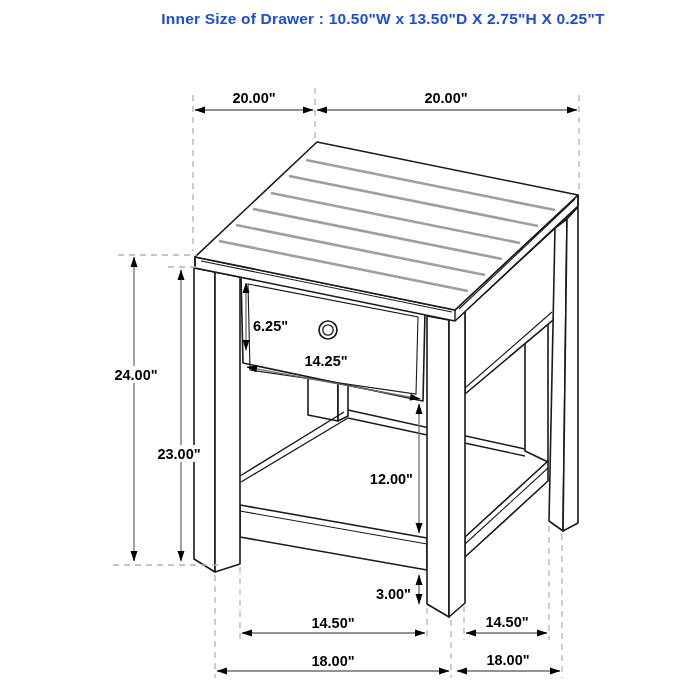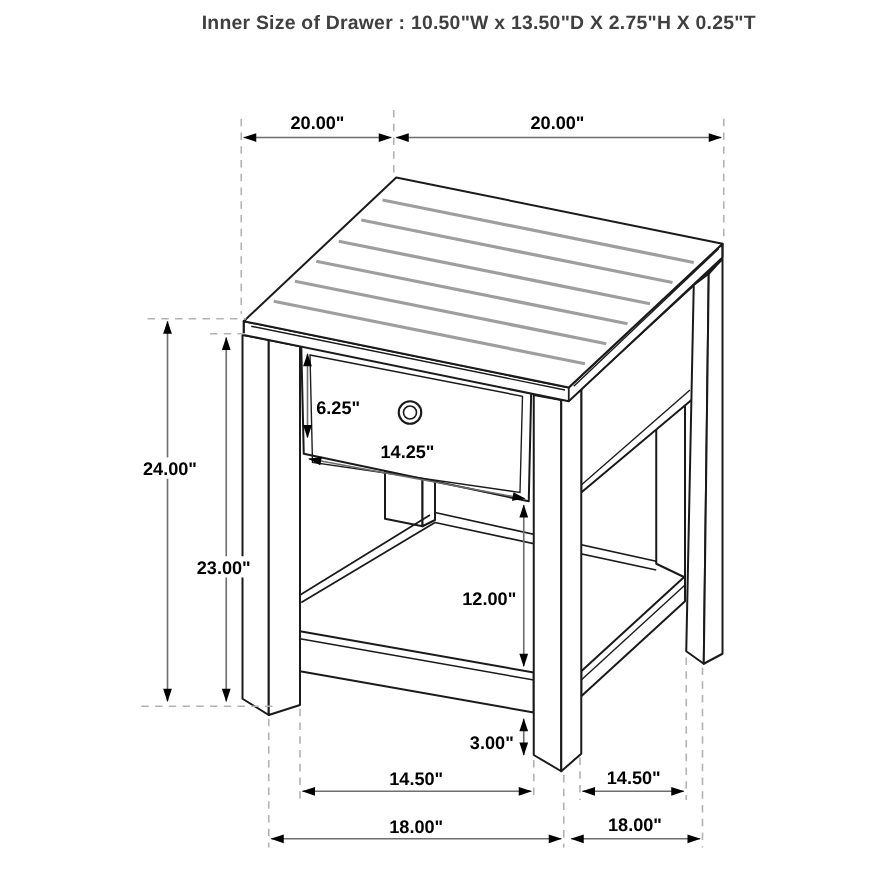--- a/index.html
+++ b/index.html
@@ -1,20 +1,20 @@
 <!DOCTYPE html>
 <html><head>
 <meta charset="utf-8">
 <style>
   html,body{margin:0;padding:0;background:#fff;}
   .page{position:relative;width:700px;height:700px;background:#fff;overflow:hidden;
         font-family:"Liberation Sans",sans-serif;}
   .title{position:absolute;top:10px;left:0;width:700px;text-align:center;
          padding-left:66px;box-sizing:border-box;
-         font-size:15.5px;font-weight:bold;color:#404040;letter-spacing:.2px;}
+         font-size:15.5px;font-weight:bold;color:#1d4ed8;letter-spacing:.2px;}
   svg{position:absolute;top:0;left:0;}
   .body-line{fill:#ffffff;stroke:#1a1a1a;stroke-width:1.6;stroke-linejoin:round;}
   .edge{fill:none;stroke:#1a1a1a;stroke-width:1.4;}
   .thin{fill:none;stroke:#1a1a1a;stroke-width:1.1;}
   .plank{fill:none;stroke:#9e9e9e;stroke-width:2.6;}
   .ext{fill:none;stroke:#b3b3b3;stroke-width:1.3;stroke-dasharray:6 5;}
   .dim-line{fill:none;stroke:#6e6e6e;stroke-width:1.3;}
   .dim-text{font:bold 14.5px "Liberation Sans",sans-serif;fill:#000;}
   .label-bg{fill:#ffffff;}
 </style>

